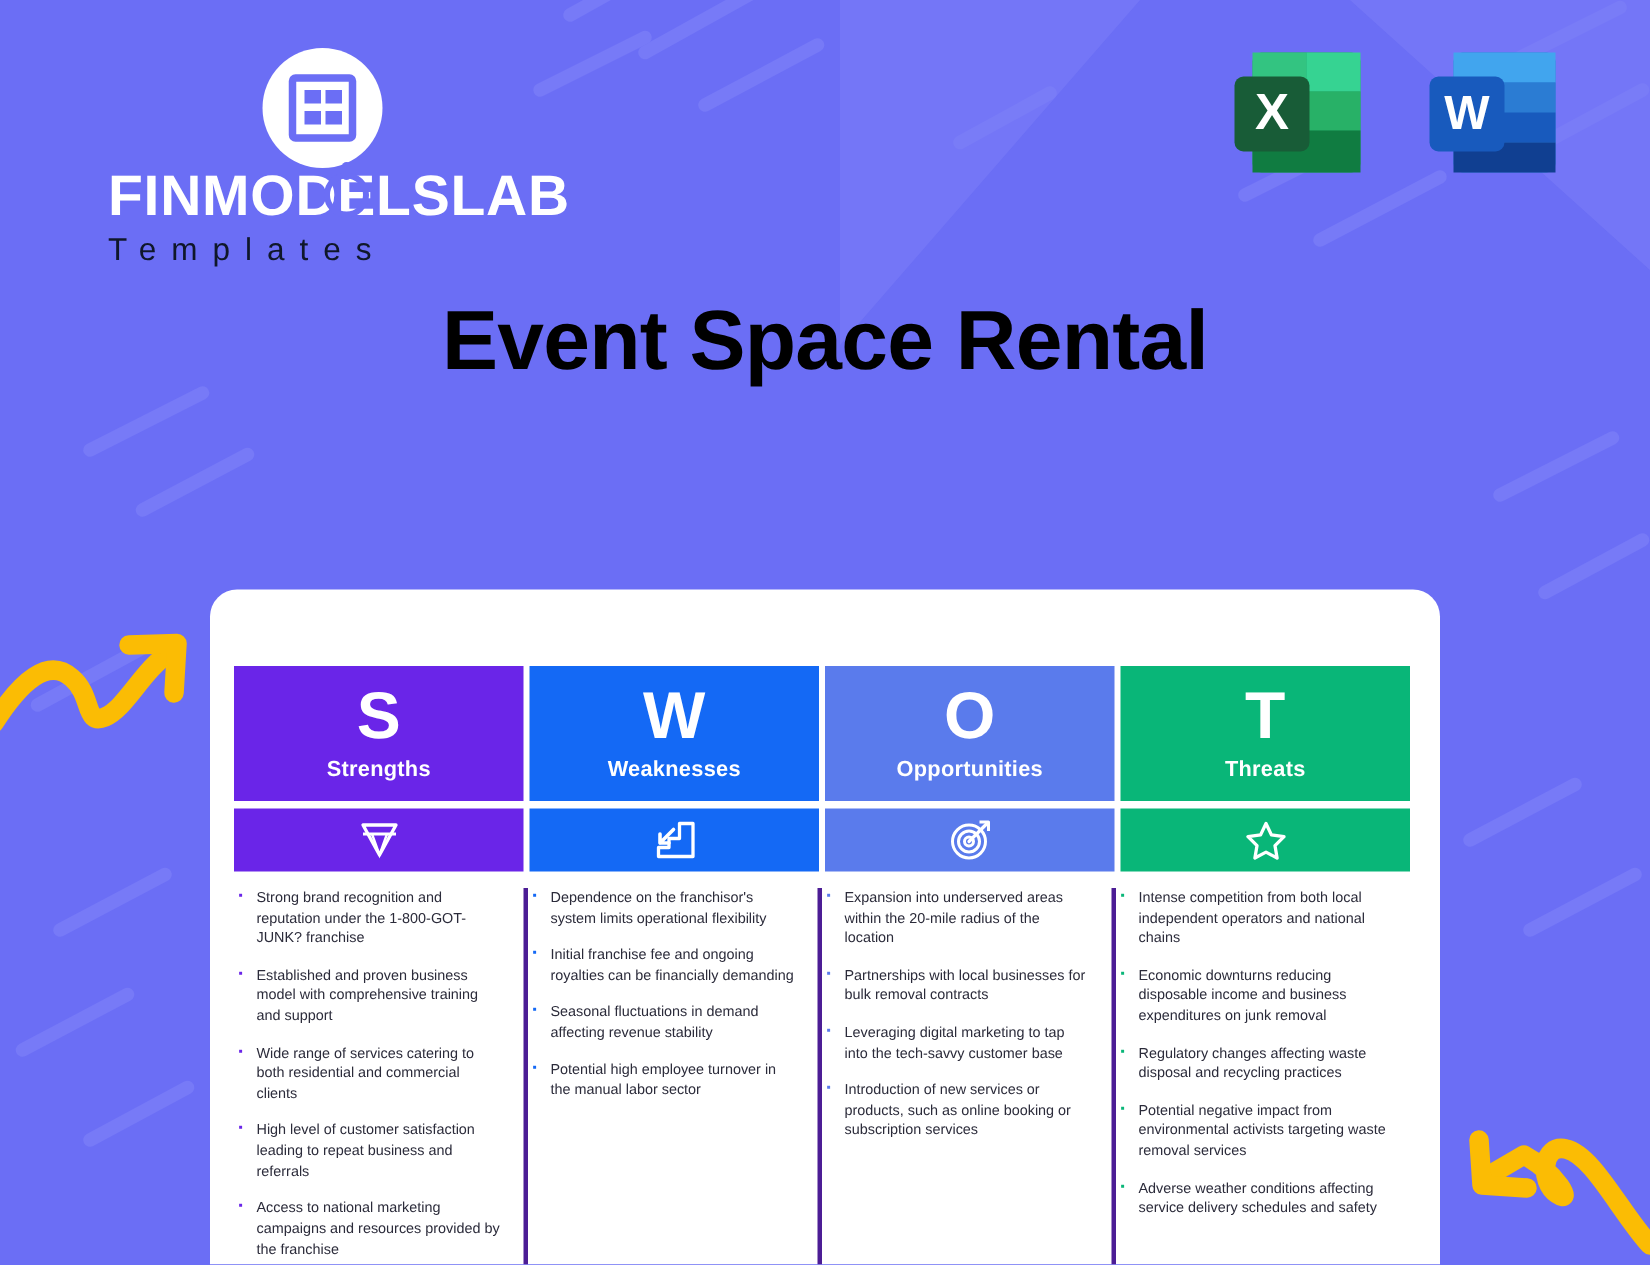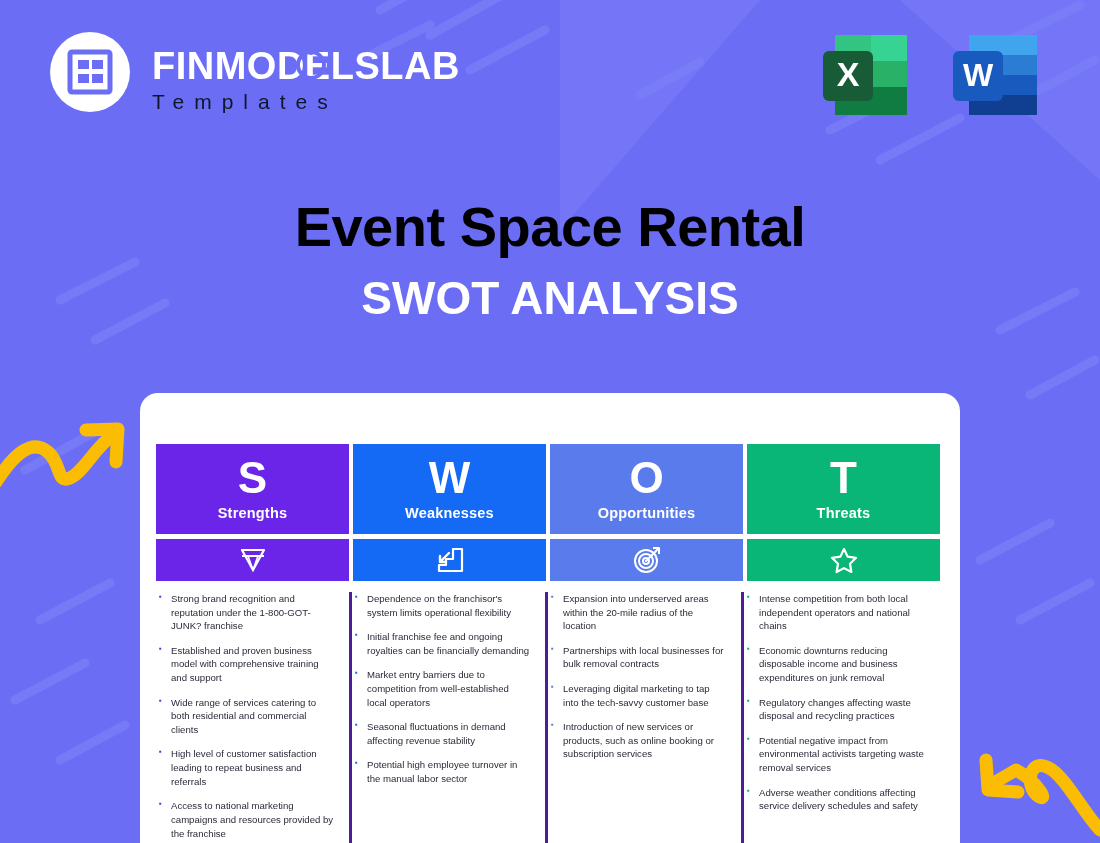--- a/index.html
+++ b/index.html
@@ -10,21 +10,21 @@
   }
   body { background: #6b6ef5; position: relative; }
 
   
   .bg-strokes { position: absolute; inset: 0; overflow: hidden; pointer-events: none; }
   .bg-strokes svg { position: absolute; inset: 0; width: 1100px; height: 843px; }
 
   
   .header { position: absolute; top: 0; left: 0; width: 1100px; height: 150px; }
 
-  .brand { position: absolute; left: 50px; top: 32px; display: flex; align-items: flex-end; }
+  .brand { position: absolute; left: 50px; top: 32px; display: flex; align-items: center; flex-direction: column; }
   .brand-badge {
     width: 80px; height: 80px; border-radius: 50%;
     background: #ffffff; display: flex; align-items: center; justify-content: center;
     flex: none;
   }
   .brand-text { margin-left: 22px; }
   .brand-name {
     font-size: 38px; font-weight: 700; color: #ffffff;
     letter-spacing: 0.5px; line-height: 1;
     position: relative; display: inline-block;
@@ -202,21 +202,20 @@
         <rect x="24" y="70" width="68" height="20" fill="#103f91"></rect>
         <rect x="8" y="26" width="50" height="50" rx="6" fill="#185abd"></rect>
         <text x="33" y="61" font-family="Liberation Sans, sans-serif" font-size="32" font-weight="700" fill="#ffffff" text-anchor="middle">W</text>
       </svg>
     </div>
   </div>
 </div>
 
 <div class="titles">
   <div class="title-main">Event Space Rental</div>
-  <div class="title-sub">SWOT ANALYSIS</div>
 </div>
 
 <div class="arrow arrow-left">
   <svg width="134" height="86" viewBox="0 0 134 86">
     <path d="M2 78 C20 50 38 34 54 48 C68 60 62 80 76 74 C90 68 100 44 120 30" fill="none" stroke="#FBBC04" stroke-width="13" stroke-linecap="round" stroke-linejoin="round"></path>
     <path d="M92 26 L124 25 L122 58" fill="none" stroke="#FBBC04" stroke-width="13" stroke-linecap="round" stroke-linejoin="round"></path>
   </svg>
 </div>
 
 <div class="arrow arrow-right">
@@ -287,21 +286,20 @@
           <li>Wide range of services catering to both residential and commercial clients</li>
           <li>High level of customer satisfaction leading to repeat business and referrals</li>
           <li>Access to national marketing campaigns and resources provided by the franchise</li>
         </ul>
       </div>
 
       <div class="body-cell c-w">
         <ul class="bullets">
           <li>Dependence on the franchisor's system limits operational flexibility</li>
           <li>Initial franchise fee and ongoing royalties can be financially demanding</li>
-          <li>Market entry barriers due to competition from well-established local operators</li>
           <li>Seasonal fluctuations in demand affecting revenue stability</li>
           <li>Potential high employee turnover in the manual labor sector</li>
         </ul>
       </div>
 
       <div class="body-cell c-o">
         <ul class="bullets">
           <li>Expansion into underserved areas within the 20-mile radius of the location</li>
           <li>Partnerships with local businesses for bulk removal contracts</li>
           <li>Leveraging digital marketing to tap into the tech-savvy customer base</li>

